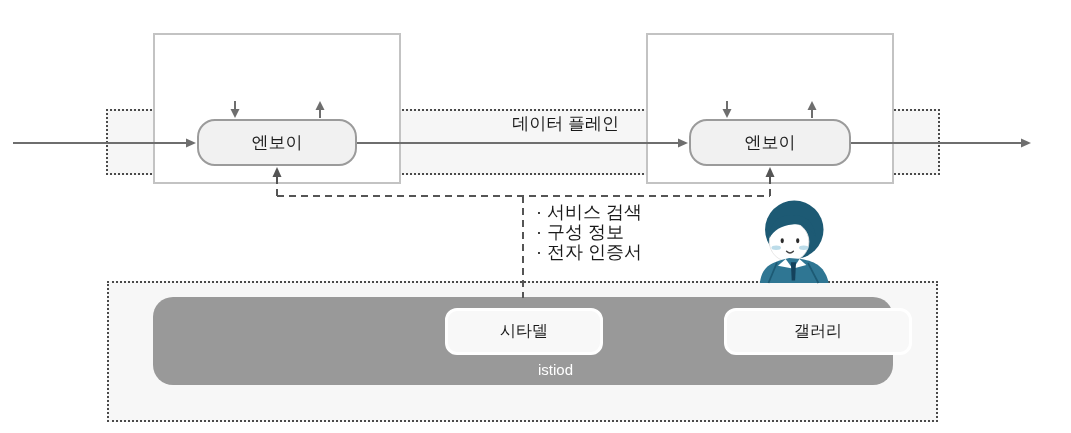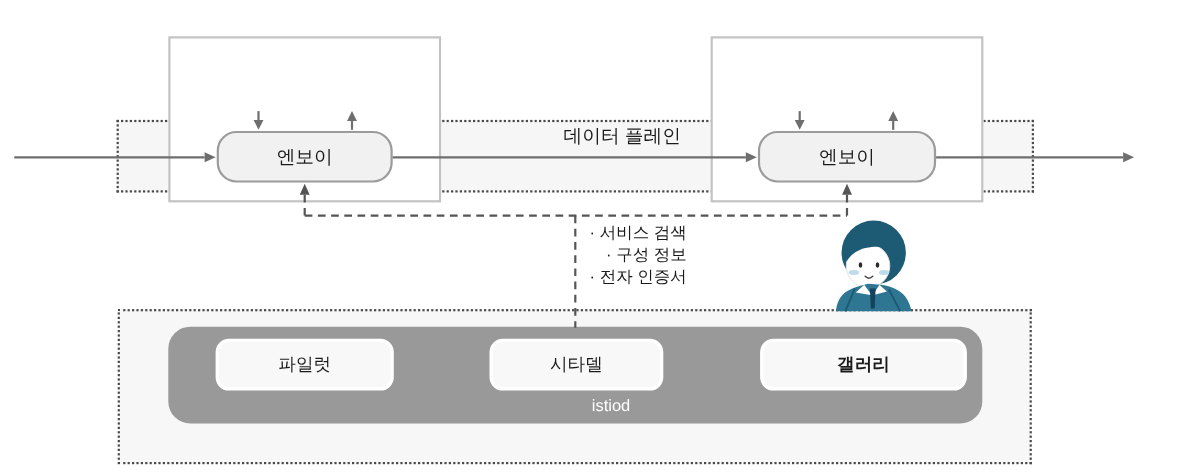--- a/index.html
+++ b/index.html
@@ -95,21 +95,21 @@
     height: 47px;
     background: #f8f8f8;
     border: 3px solid #ffffff;
     border-radius: 12px;
     display: flex; align-items: center; justify-content: center;
     font-size: 16px;
     z-index: 3;
   }
   .comp.pilot   { left: 196px; width: 162px; }
   .comp.citadel { left: 445px; width: 158px; }
-  .comp.galley  { left: 691px; width: 188px; font-weight: bold; }
+  .comp.galley  { left: 724px; width: 188px; }
 
   .istiod-label {
     position: absolute;
     left: 473px; top: 361px;
     width: 100px; height: 20px;
     text-align: right;
     color: #ffffff;
     font-size: 15px;
     z-index: 3;
   }
@@ -119,24 +119,23 @@
     width: 180px; height: 24px;
     text-align: center;
     font-size: 17px;
     z-index: 3;
   }
 
   
   .notes {
     position: absolute;
     left: 536px; top: 202px;
-    font-size: 15px;
+    font-size: 18px;
     line-height: 20px;
     z-index: 3;
-    text-align: right;
   }
 
   
   .overlay {
     position: absolute;
     left: 0; top: 0;
     width: 1071px; height: 433px;
     z-index: 5;
     pointer-events: none;
   }
@@ -156,21 +155,20 @@
   <div class="envoy b">엔보이</div>
 
   <div class="notes">
     <div>· 서비스 검색</div>
     <div>· 구성 정보</div>
     <div>· 전자 인증서</div>
   </div>
 
   <div class="controlplane"></div>
   <div class="istiod"></div>
-  <div class="comp pilot">파일럿</div>
   <div class="comp citadel">시타델</div>
   <div class="comp galley">갤러리</div>
   <div class="istiod-label">istiod</div>
 
   <svg class="overlay" viewBox="0 0 1071 433">
 
     <g stroke="#6e6e6e" stroke-width="2" fill="#6e6e6e">
       <line x1="13" y1="143" x2="186" y2="143"></line>
       <polygon points="196,143 186,138.5 186,147.5" stroke="none"></polygon>
       <line x1="357" y1="143" x2="678" y2="143"></line>

